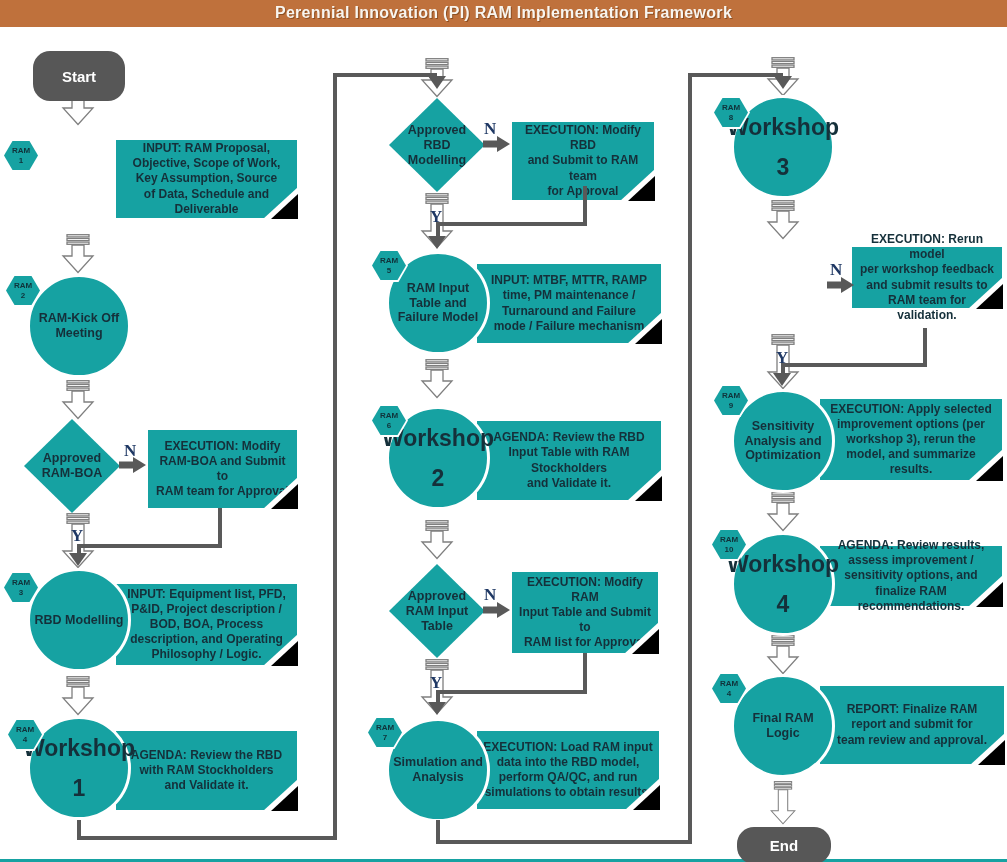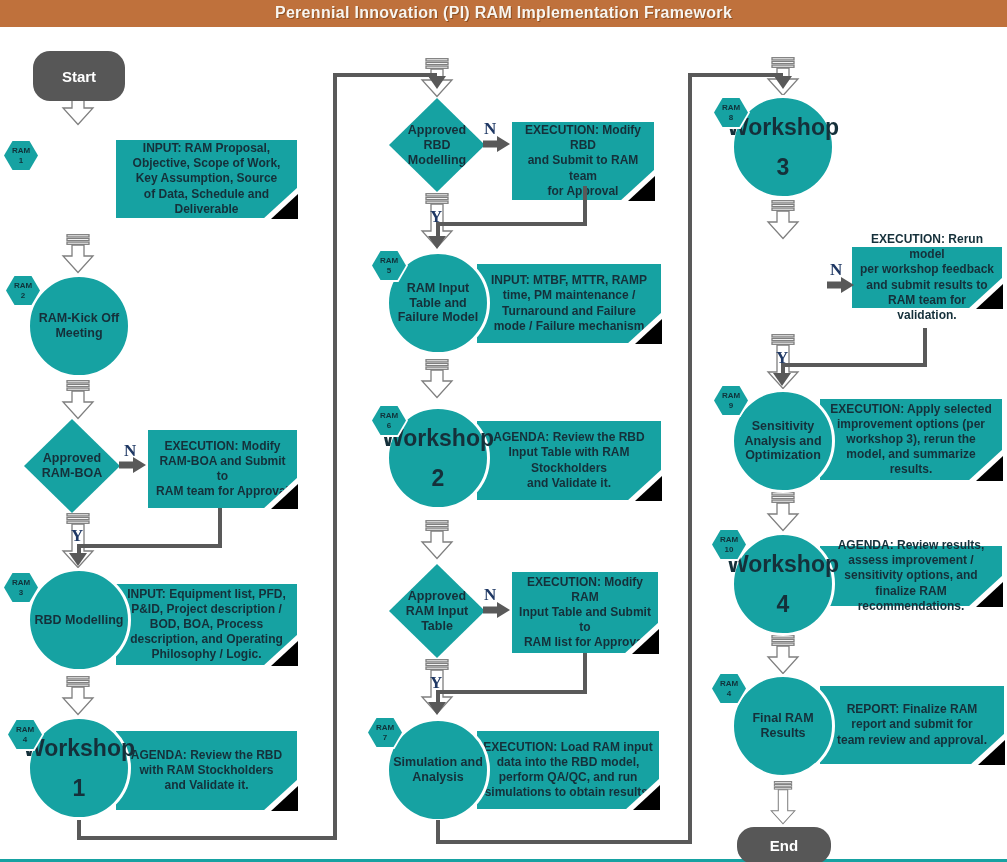--- a/index.html
+++ b/index.html
@@ -328,21 +328,21 @@
       <div class="in">
         <span>RAM</span>
         <span>10</span>
       </div>
     </div>
 
   <div class="note" style="left:820px;top:686px;width:184px;height:78px"><span>REPORT: Finalize RAM
 report and submit for
 team review and approval.</span></div>
   <div class="circle" style="left:731px;top:674px"><span>Final RAM
-Results</span></div>
+Logic</span></div>
   <div class="badge" style="left:710px;top:672px">
       <div class="in">
         <span>RAM</span>
         <span>4</span>
       </div>
     </div>
 
   <div class="baseline"></div>
 </div>
 

